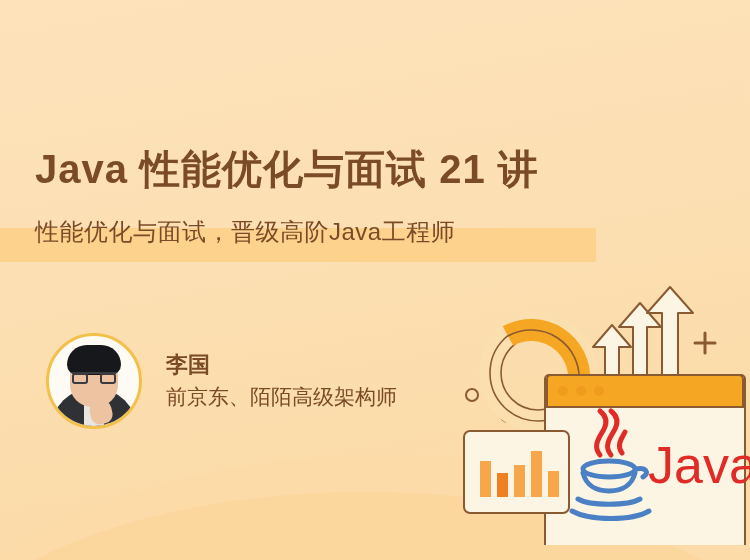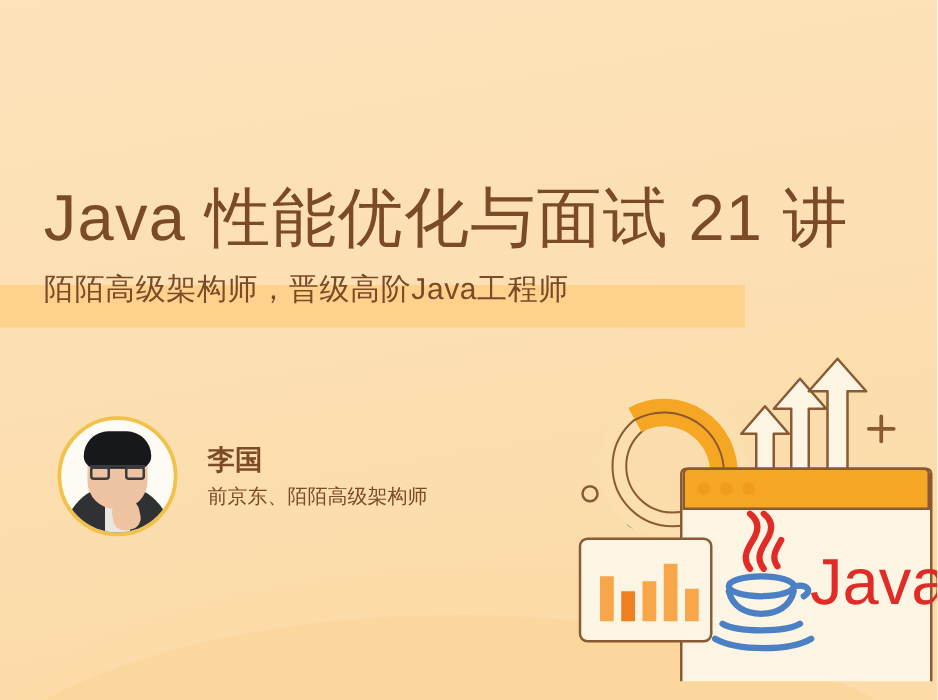--- a/index.html
+++ b/index.html
@@ -51,22 +51,22 @@
   }
 
   
   .title-block {
     position: absolute;
     left: 35px;
     top: 146px;
     width: 640px;
   }
   .course-title {
-    font-size: 52px;
-    font-weight: normal;
+    font-size: 40px;
+    font-weight: bold;
     color: #7b4a27;
     letter-spacing: 1px;
     line-height: 1.15;
     white-space: nowrap;
   }
 
   .subtitle-wrap {
     position: absolute;
     left: 0;
     top: 228px;
@@ -193,21 +193,21 @@
   }
   .author-name {
     font-size: 22px;
     font-weight: bold;
     color: #7b4a27;
     line-height: 1.2;
     margin-bottom: 7px;
     white-space: nowrap;
   }
   .author-role {
-    font-size: 16px;
+    font-size: 21px;
     color: #7b4a27;
     line-height: 1.2;
     white-space: nowrap;
     font-family: Liberation Serif, serif;
   }
 
   
   .illustration {
     position: absolute;
     left: 450px;
@@ -225,21 +225,21 @@
 
   <div class="dune dune-3"></div>
   <div class="dune dune-1"></div>
   <div class="dune dune-2"></div>
 
   <div class="title-block">
     <div class="course-title">Java 性能优化与面试 21 讲</div>
   </div>
 
   <div class="subtitle-wrap"></div>
-  <div class="course-subtitle">陌陌高级架构师，晋级高阶Java工程师</div>
+  <div class="course-subtitle">性能优化与面试，晋级高阶Java工程师</div>
 
   <div class="author-block">
     <div class="avatar">
       <div class="av-shoulders"></div>
       <div class="av-shirt"></div>
       <div class="av-neck"></div>
       <div class="av-head"></div>
       <div class="av-hair"></div>
       <div class="av-glasses"></div>
       <div class="av-hand"></div>

